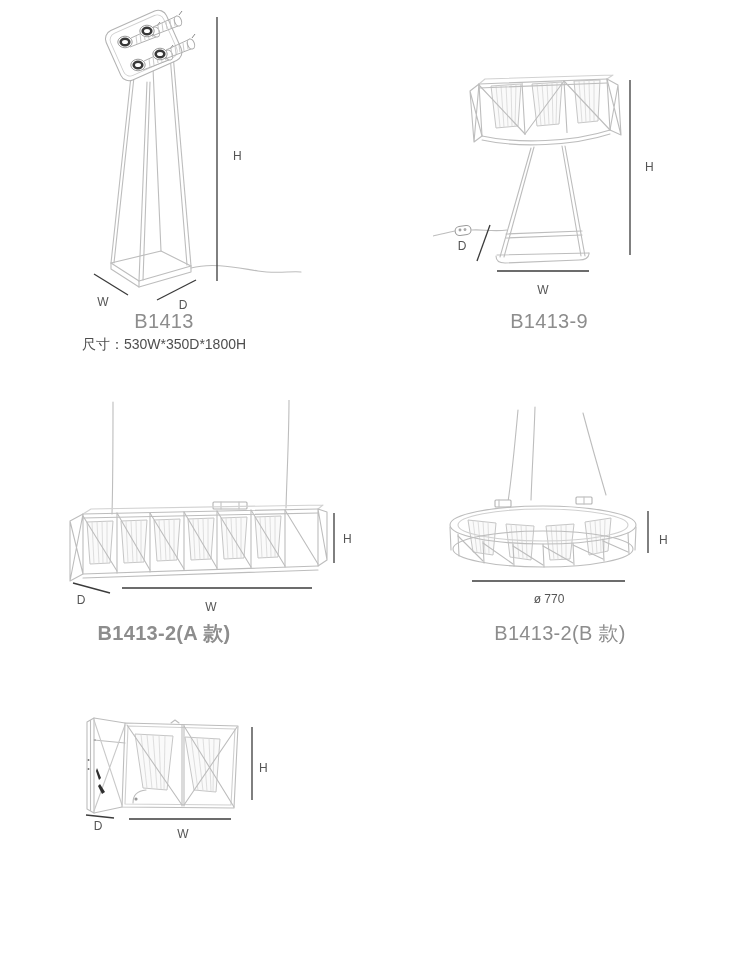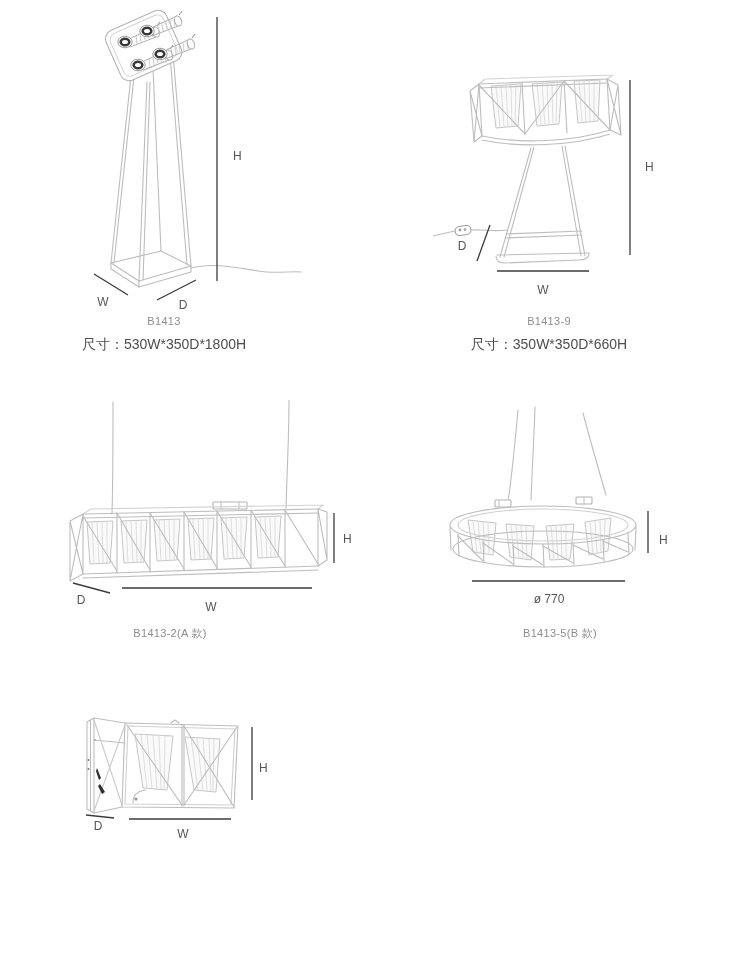--- a/index.html
+++ b/index.html
@@ -2,21 +2,21 @@
 <html><head>
 <meta charset="utf-8">
 <style>
   html,body{margin:0;padding:0;background:#ffffff;}
   .canvas{
     position:relative;width:750px;height:958px;background:#ffffff;
     font-family:"Liberation Sans","DejaVu Sans",sans-serif;overflow:hidden;
   }
   .drawing{position:absolute;}
   .caption{position:absolute;text-align:center;width:240px;}
-  .model{font-size:11px;line-height:19px;color:#8d8d8d;letter-spacing:0.3px;}
+  .model{font-size:20px;line-height:19px;color:#8d8d8d;letter-spacing:0.3px;}
   .size{font-size:14px;line-height:16px;color:#4e4e4e;margin-top:5px;}
   svg text{font-family:"Liberation Sans","DejaVu Sans",sans-serif;font-size:12px;fill:#555555;}
   .art{stroke:#bdbdbd;fill:none;stroke-width:1.1;stroke-linecap:round;stroke-linejoin:round;}
   .pleat{fill:#fafafa;stroke:#c6c6c6;stroke-width:1;}
   .stripe{stroke:#dadada;fill:none;stroke-width:0.9;}
   .dim{stroke:#3b3b3b;fill:none;stroke-width:1.3;}
 </style>
 </head>
 <body>
 
@@ -103,21 +103,20 @@
     </g>
     <path class="dim" d="M197,10 V185"></path>
     <path class="dim" d="M64,201 H156"></path>
     <path class="dim" d="M57,155 L44,191"></path>
     <text x="212" y="101">H</text>
     <text x="110" y="224" text-anchor="middle">W</text>
     <text x="29" y="180" text-anchor="middle">D</text>
   </svg>
   <div class="caption" style="left:429px;top:312px;">
     <div class="model">B1413-9</div>
-    <div class="size">尺寸：350W*350D*660H</div>
   </div>
 
   <svg class="drawing" style="left:65px;top:400px;" width="310" height="215" viewBox="0 0 310 215">
     <g class="art">
       <path d="M48,2 C48,40 48,80 47,114"></path>
       <path d="M224,0 C224,35 222,72 221,108"></path>
       <rect x="148" y="102" width="34" height="7" rx="1" stroke="#b3b3b3" fill="#ffffff"></rect>
       <path d="M156,102 v7 M174,102 v7" stroke="#c4c4c4"></path>
     </g>
     <g>
@@ -143,21 +142,21 @@
       <path d="M52,113 V173 M85,113 V172 M119,112 V170 M152,111 V169 M186,110 V168 M220,110 V167"></path>
       <path d="M18,116 L52,171 M52,113 L85,170 M85,113 L119,169 M119,112 L152,168 M152,111 L186,167 M186,110 L220,166 M220,110 L253,164"></path>
     </g>
     <path class="dim" d="M269,113 V163"></path>
     <path class="dim" d="M57,188 H247"></path>
     <path class="dim" d="M8,183 L45,193"></path>
     <text x="278" y="143">H</text>
     <text x="146" y="211" text-anchor="middle">W</text>
     <text x="16" y="204" text-anchor="middle">D</text>
   </svg>
-  <div class="caption" style="left:50px;top:624px;">
+  <div class="caption" style="left:44px;top:624px;font-weight:bold;">
     <div class="model">B1413-2(A 款)</div>
   </div>
 
   <svg class="drawing" style="left:438px;top:403px;" width="240" height="205" viewBox="0 0 240 205">
     <g class="art">
       <path d="M80,7 C77,40 74,72 70,99"></path>
       <path d="M97,4 C96,36 94,68 93,97"></path>
       <path d="M145,10 C153,40 161,68 168,92"></path>
       <rect x="57" y="97" width="16" height="7" rx="1" stroke="#b3b3b3" fill="#ffffff"></rect>
       <rect x="138" y="94" width="16" height="7" rx="1" stroke="#b3b3b3" fill="#ffffff"></rect>
@@ -180,21 +179,21 @@
       <path d="M12,124 L13,147 M198,124 L197,147"></path>
       <path d="M20,131 L21,153 M45,138 L46,160 M75,141 L76,163 M105,141 L106,164 M135,140 L136,162 M165,136 L166,158 M190,130 L191,151"></path>
       <path d="M20,133 L45,158 M45,140 L75,161 M75,143 L105,162 M105,143 L135,160 M135,142 L165,156 M165,138 L190,149"></path>
     </g>
     <path class="dim" d="M210,108 V150"></path>
     <path class="dim" d="M34,178 H187"></path>
     <text x="221" y="141">H</text>
     <text x="111" y="200" text-anchor="middle">ø 770</text>
   </svg>
   <div class="caption" style="left:440px;top:624px;">
-    <div class="model">B1413-5(B 款)</div>
+    <div class="model">B1413-2(B 款)</div>
   </div>
 
   <svg class="drawing" style="left:83px;top:710px;" width="185" height="135" viewBox="0 0 185 135">
     <g>
       <path class="pleat" d="M52,24 L90,26 L84,80 L60,78 Z"></path>
       <path class="stripe" d="M58,24.3 L64,78.3 M64,24.6 L69,78.6 M70,25 L74,79 M76,25.3 L78,79.3 M82,25.6 L81,79.5"></path>
       <path class="pleat" d="M102,27 L137,29 L133,82 L111,80 Z"></path>
       <path class="stripe" d="M108,27.3 L115,80.4 M114,27.6 L120,80.8 M120,28 L124,81.2 M126,28.3 L128,81.5 M131,28.6 L130,81.8"></path>
     </g>
     <g class="art">

